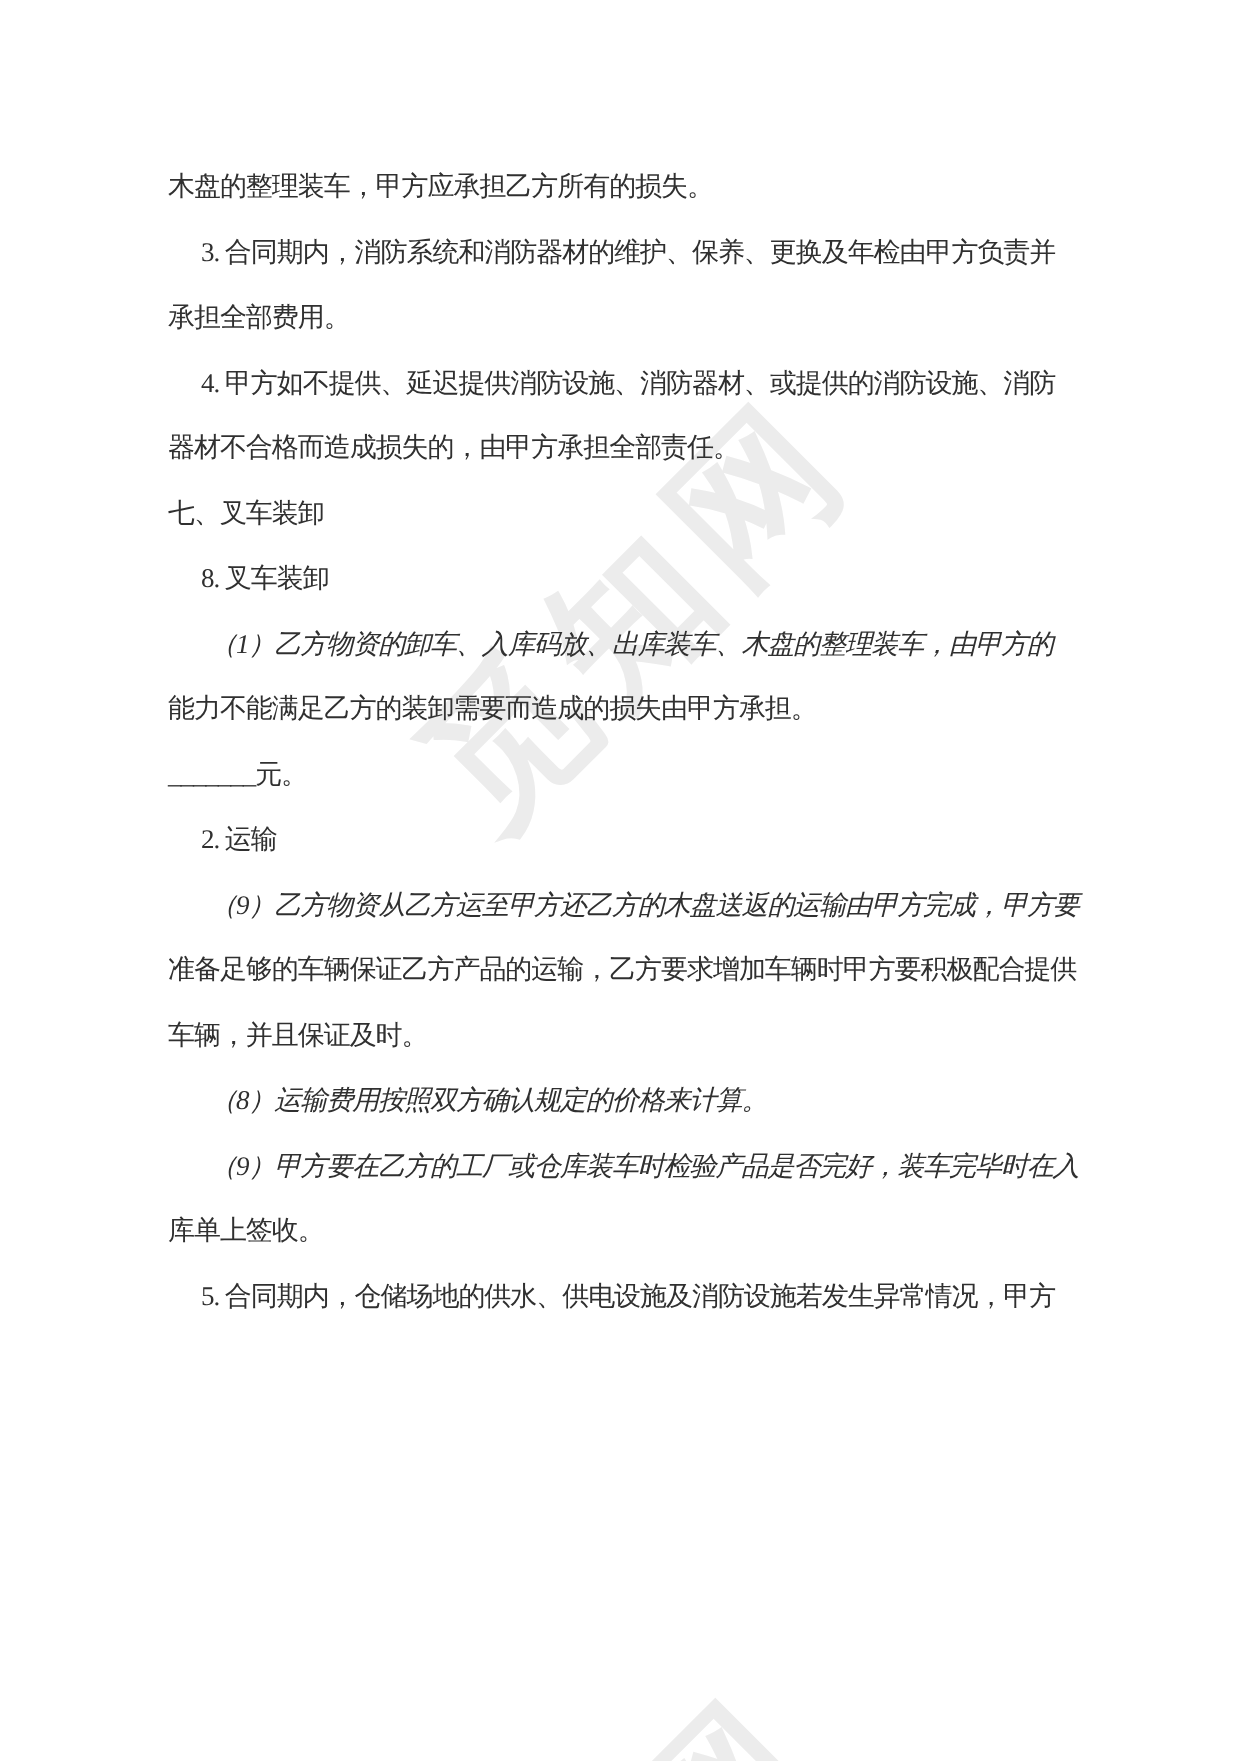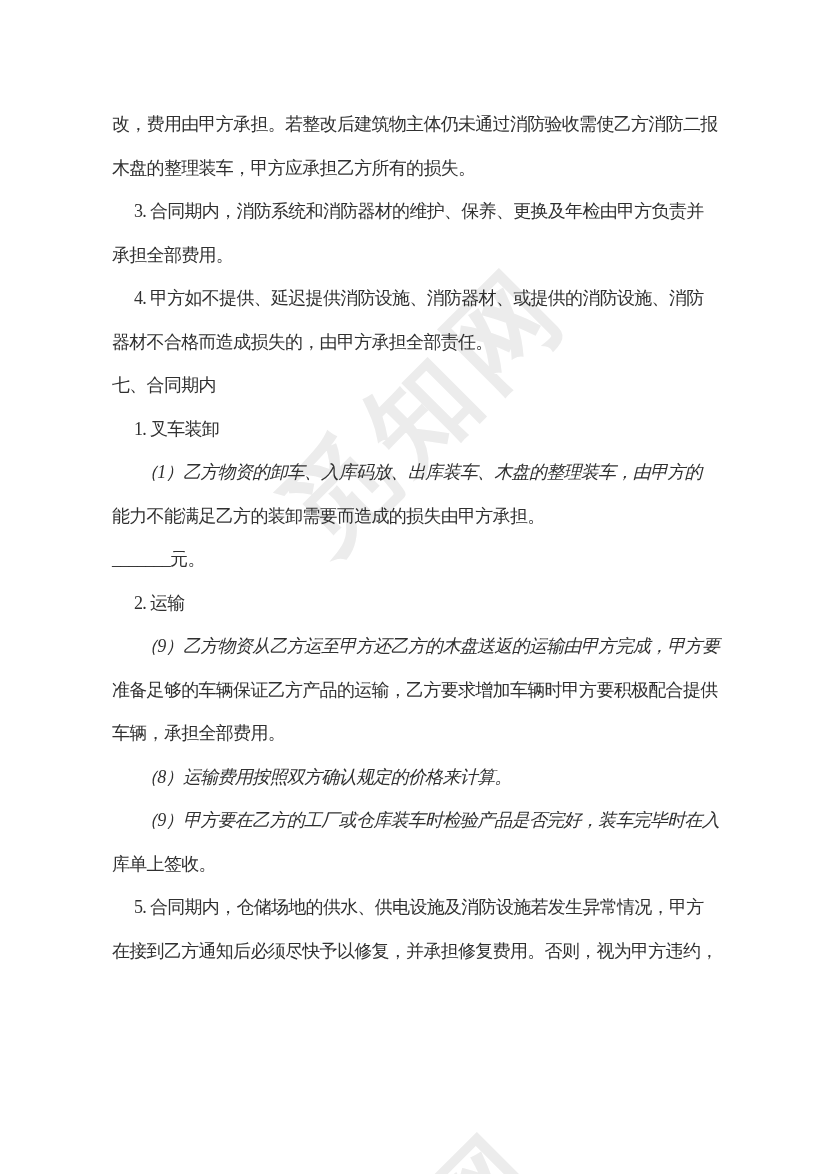--- a/index.html
+++ b/index.html
@@ -52,36 +52,34 @@
 
 <div class="page">
 
   <div class="watermark center" style="color: rgb(236, 236, 236);">觅知网</div>
 
   <div class="watermark bottom" style="color: rgb(236, 236, 236);">觅知网</div>
 
   <div class="doc-body">
 
     <div id="lines-container">
-        <div class="doc-line">改，费用由甲方承担。若整改后建筑物主体仍未通过消防验收需使乙方消防二报</div>
         <div class="doc-line">木盘的整理装车，甲方应承担乙方所有的损失。</div>
         <div class="doc-line indent-1">3. 合同期内，消防系统和消防器材的维护、保养、更换及年检由甲方负责并</div>
         <div class="doc-line">承担全部费用。</div>
         <div class="doc-line indent-1">4. 甲方如不提供、延迟提供消防设施、消防器材、或提供的消防设施、消防</div>
         <div class="doc-line">器材不合格而造成损失的，由甲方承担全部责任。</div>
-        <div class="doc-line">七、合同期内</div>
-        <div class="doc-line indent-1">1. 叉车装卸</div>
+        <div class="doc-line">七、叉车装卸</div>
+        <div class="doc-line indent-1">8. 叉车装卸</div>
         <div class="doc-line indent-2">（1）乙方物资的卸车、入库码放、出库装车、木盘的整理装车，由甲方的</div>
         <div class="doc-line">能力不能满足乙方的装卸需要而造成的损失由甲方承担。</div>
         <div class="doc-line">_______元。</div>
         <div class="doc-line indent-1">2. 运输</div>
         <div class="doc-line indent-2">（9）乙方物资从乙方运至甲方还乙方的木盘送返的运输由甲方完成，甲方要</div>
         <div class="doc-line">准备足够的车辆保证乙方产品的运输，乙方要求增加车辆时甲方要积极配合提供</div>
-        <div class="doc-line">车辆，承担全部费用。</div>
+        <div class="doc-line">车辆，并且保证及时。</div>
         <div class="doc-line indent-2">（8）运输费用按照双方确认规定的价格来计算。</div>
         <div class="doc-line indent-2">（9）甲方要在乙方的工厂或仓库装车时检验产品是否完好，装车完毕时在入</div>
         <div class="doc-line">库单上签收。</div>
         <div class="doc-line indent-1">5. 合同期内，仓储场地的供水、供电设施及消防设施若发生异常情况，甲方</div>
-        <div class="doc-line">在接到乙方通知后必须尽快予以修复，并承担修复费用。否则，视为甲方违约，</div>
       </div>
   </div>
 
 </div>
 
 </body></html>

